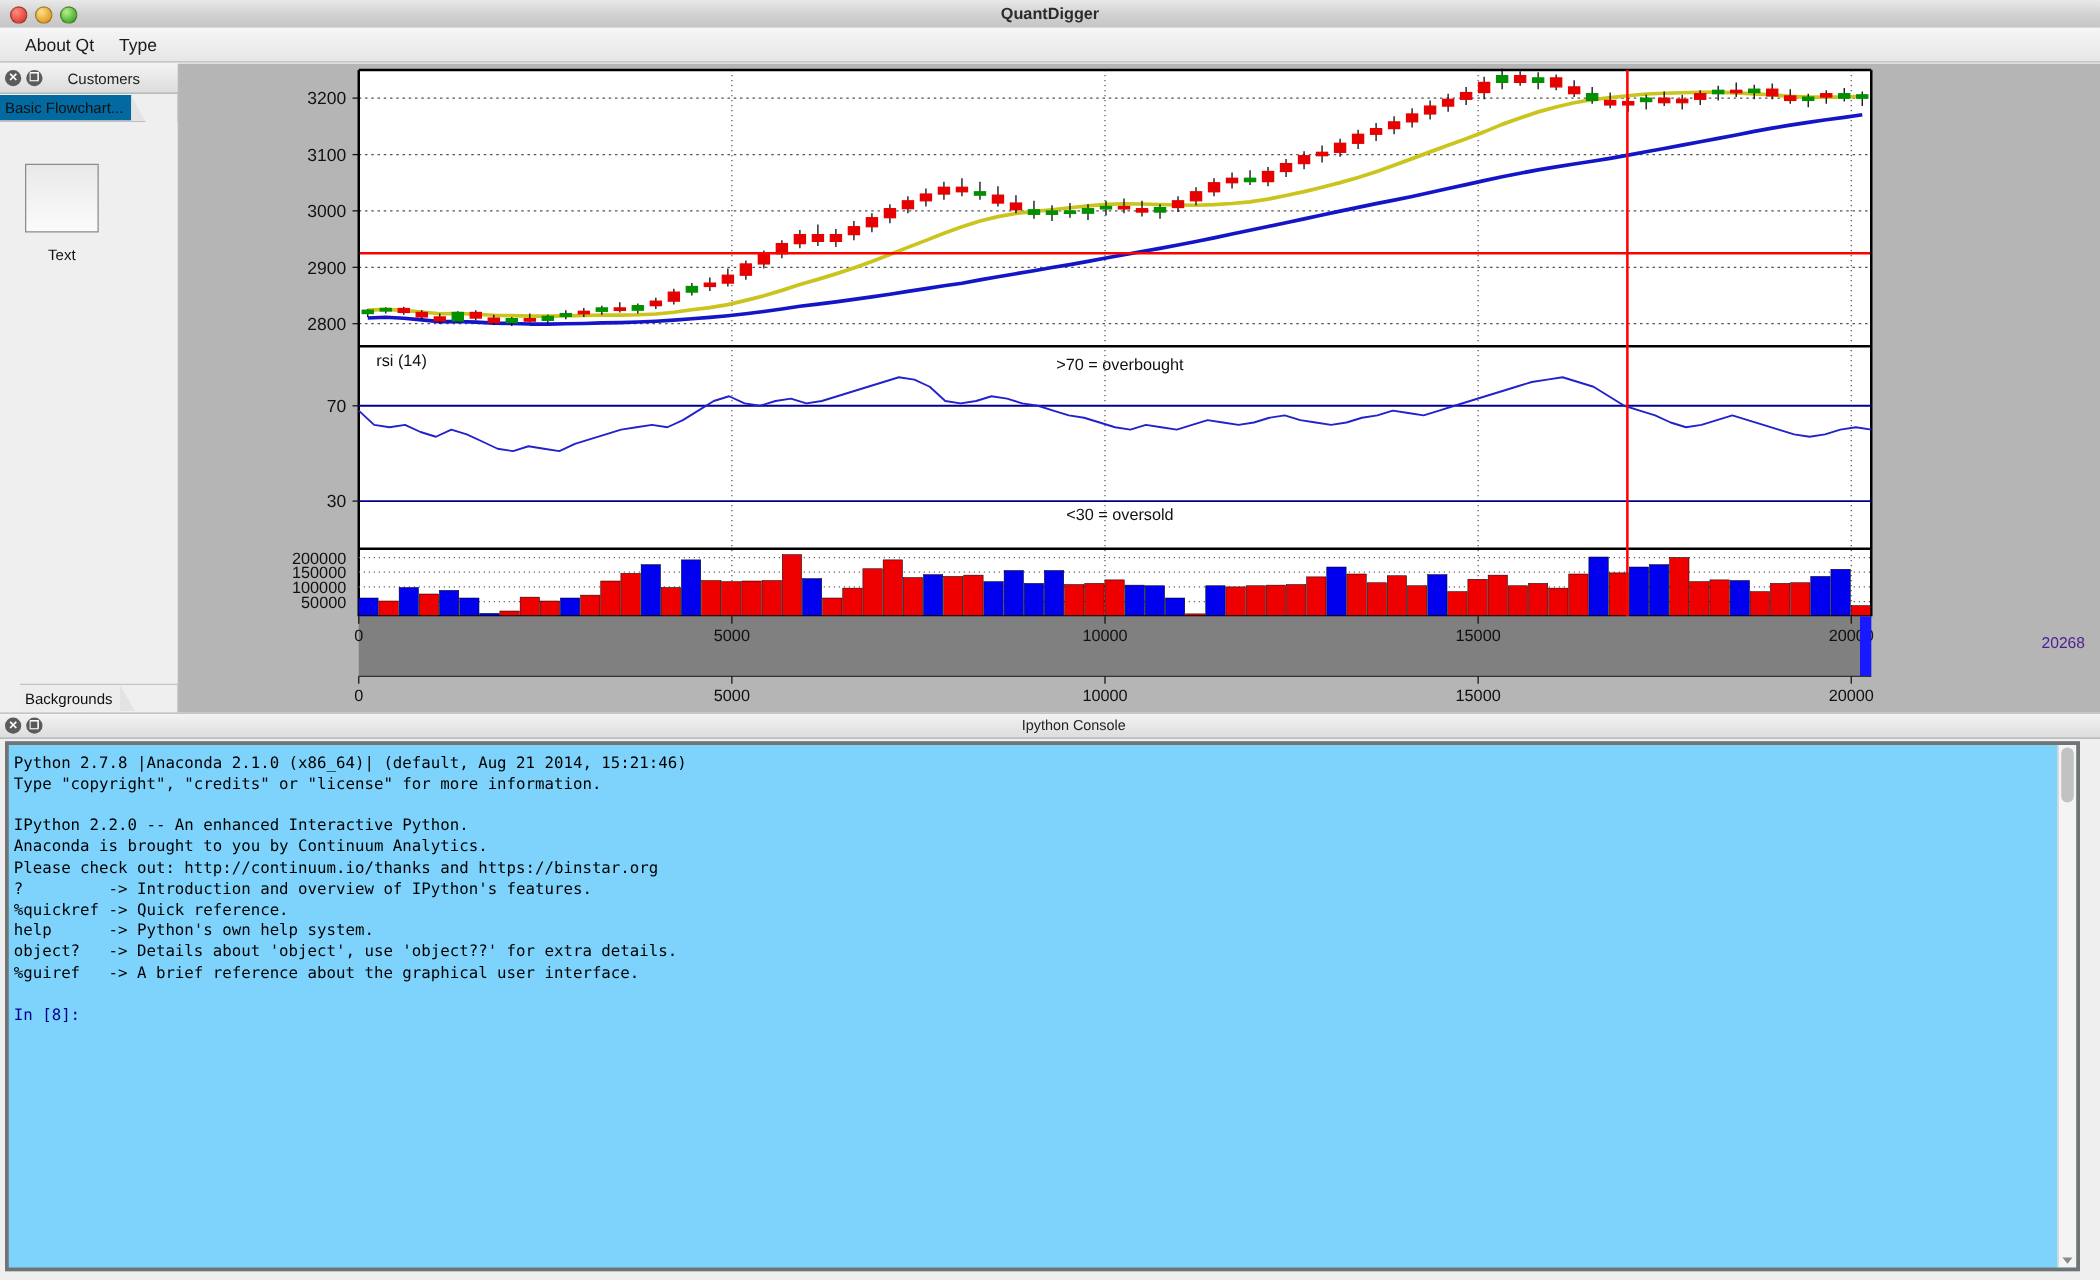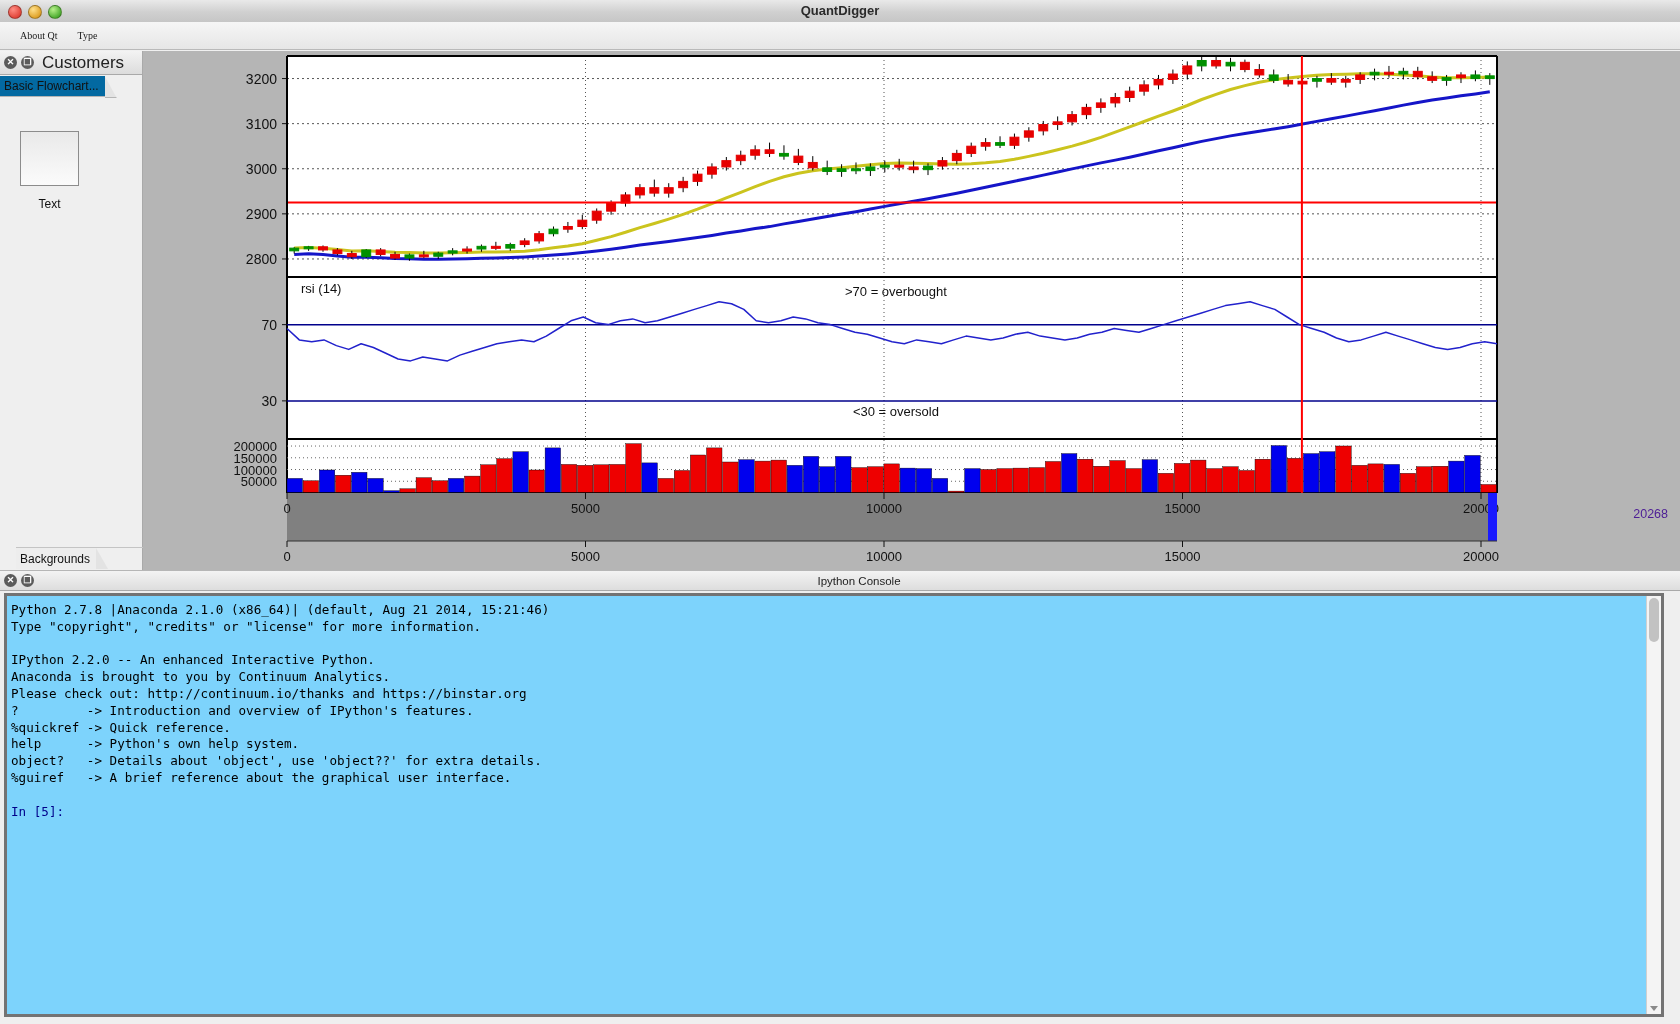--- a/index.html
+++ b/index.html
@@ -33,40 +33,40 @@
   }
 
   
   .menubar {
     position:absolute; left:0; top:22px; width:1680px; height:28px;
     background: linear-gradient(to bottom,#f6f6f6 0%, #e6e6e6 100%);
     border-bottom:1px solid #b9b9b9;
     display:flex; align-items:center; padding-left:10px; box-sizing:border-box;
   }
   .menuitem {
-    font-size:10px; color:#1a1a1a; padding:3px 10px; cursor:default;font-family:Liberation Serif, serif;
+    font-size:14px; color:#1a1a1a; padding:3px 10px; cursor:default;
   }
 
   
   .dock-left {
     position:absolute; left:0; top:51px; width:142px; height:519px;
     background:#efefef; border-right:1px solid #a9a9a9;
   }
   .dock-header {
     position:absolute; left:0; top:0; width:142px; height:24px;
     background: linear-gradient(to bottom,#f3f3f3,#dcdcdc);
     border-bottom:1px solid #a9a9a9;
     display:flex; align-items:center; box-sizing:border-box; padding-left:4px;
   }
   .dock-btn {
     width:13px; height:13px; border-radius:50%; background:#5b5b5b;
     display:inline-flex; align-items:center; justify-content:center;
     color:#fff; font-size:9px; line-height:1; margin-right:4px; font-weight:bold;
   }
-  .dock-title { flex:1; text-align:center; font-size:17px; color:#222; padding-right:14px;}
+  .dock-title { flex:1; text-align:center; font-size:12px; color:#222; padding-right:14px;}
 
   .tabstrip-top {
     position:absolute; left:0; top:25px; width:142px; height:22px;
   }
   .tab-folder {
     position:absolute; left:0; top:0; height:21px; padding:0 6px 0 4px;
     background:#0369a1;
     border-bottom:1px solid #b4b4b4;
     font-size:12px; color:#111; display:flex; align-items:center;
     box-sizing:border-box;
@@ -534,21 +534,21 @@
 
 IPython 2.2.0 -- An enhanced Interactive Python.
 Anaconda is brought to you by Continuum Analytics.
 Please check out: http://continuum.io/thanks and https://binstar.org
 ?         -&gt; Introduction and overview of IPython's features.
 %quickref -&gt; Quick reference.
 help      -&gt; Python's own help system.
 object?   -&gt; Details about 'object', use 'object??' for extra details.
 %guiref   -&gt; A brief reference about the graphical user interface.
 
-<span class="prompt-in">In [5]:</span></pre>
+<span class="prompt-in">In [8]:</span></pre>
       <div class="scrollbar-v">
         <div class="scroll-arrow up"></div>
         <div class="scroll-thumb"></div>
         <div class="scroll-arrow down"></div>
       </div>
     </div>
   </div>
 
 </div>
 

